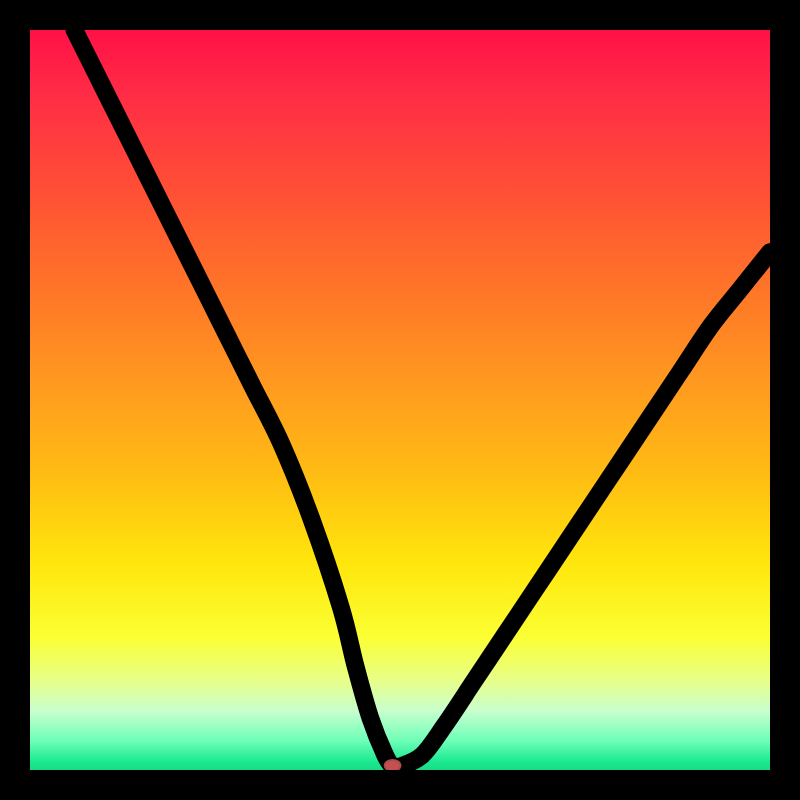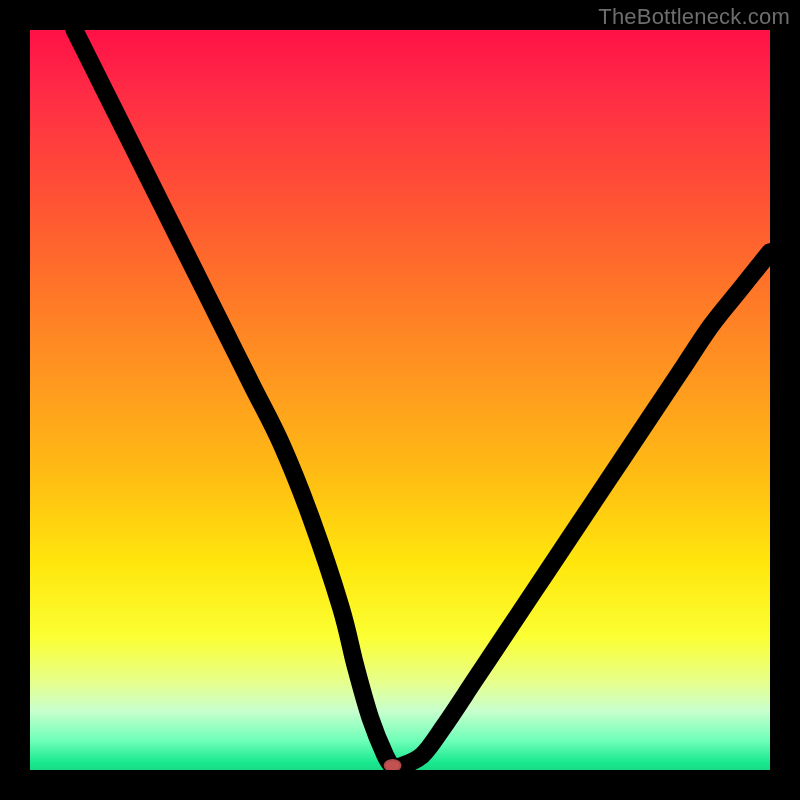--- a/index.html
+++ b/index.html
@@ -72,21 +72,20 @@
   .marker {
     fill: #c25252;
     stroke: rgba(0,0,0,0.1);
     stroke-width: 0.5;
   }
 </style>
 </head>
 <body>
 
 <div class="frame">
-  <div class="watermark">TheBottleneck.com</div>
 
   <div class="plot-area">
     <div class="gradient"></div>
 
     <svg class="plot" viewBox="0 0 100 100" preserveAspectRatio="none">
       <path id="curve-path" class="curve" d="M 6.00 0.00 C 6.67 1.33, 8.67 5.33, 10.00 8.00 C 11.33 10.67, 12.67 13.33, 14.00 16.00 C 15.33 18.67, 16.67 21.33, 18.00 24.00 C 19.33 26.67, 20.67 29.33, 22.00 32.00 C 23.33 34.67, 24.67 37.33, 26.00 40.00 C 27.33 42.67, 28.67 45.33, 30.00 48.00 C 31.33 50.67, 32.67 53.00, 34.00 56.00 C 35.33 59.00, 36.67 62.33, 38.00 66.00 C 39.33 69.67, 41.00 74.67, 42.00 78.00 C 43.00 81.33, 43.33 83.50, 44.00 86.00 C 44.67 88.50, 45.33 91.00, 46.00 93.00 C 46.67 95.00, 47.50 96.92, 48.00 98.00 C 48.50 99.08, 48.67 99.25, 49.00 99.50 C 49.33 99.75, 49.33 99.75, 50.00 99.50 C 50.67 99.25, 52.00 98.92, 53.00 98.00 C 54.00 97.08, 54.83 95.67, 56.00 94.00 C 57.17 92.33, 58.67 90.00, 60.00 88.00 C 61.33 86.00, 62.67 84.00, 64.00 82.00 C 65.33 80.00, 66.67 78.00, 68.00 76.00 C 69.33 74.00, 70.67 72.00, 72.00 70.00 C 73.33 68.00, 74.67 66.00, 76.00 64.00 C 77.33 62.00, 78.67 60.00, 80.00 58.00 C 81.33 56.00, 82.67 54.00, 84.00 52.00 C 85.33 50.00, 86.67 48.00, 88.00 46.00 C 89.33 44.00, 90.67 41.83, 92.00 40.00 C 93.33 38.17, 94.67 36.67, 96.00 35.00 C 97.33 33.33, 99.33 30.83, 100.00 30.00"></path>
       <ellipse id="marker-dot" class="marker" rx="1.2" ry="0.9" cx="49.00" cy="99.40"></ellipse>
     </svg>
   </div>
 </div>

